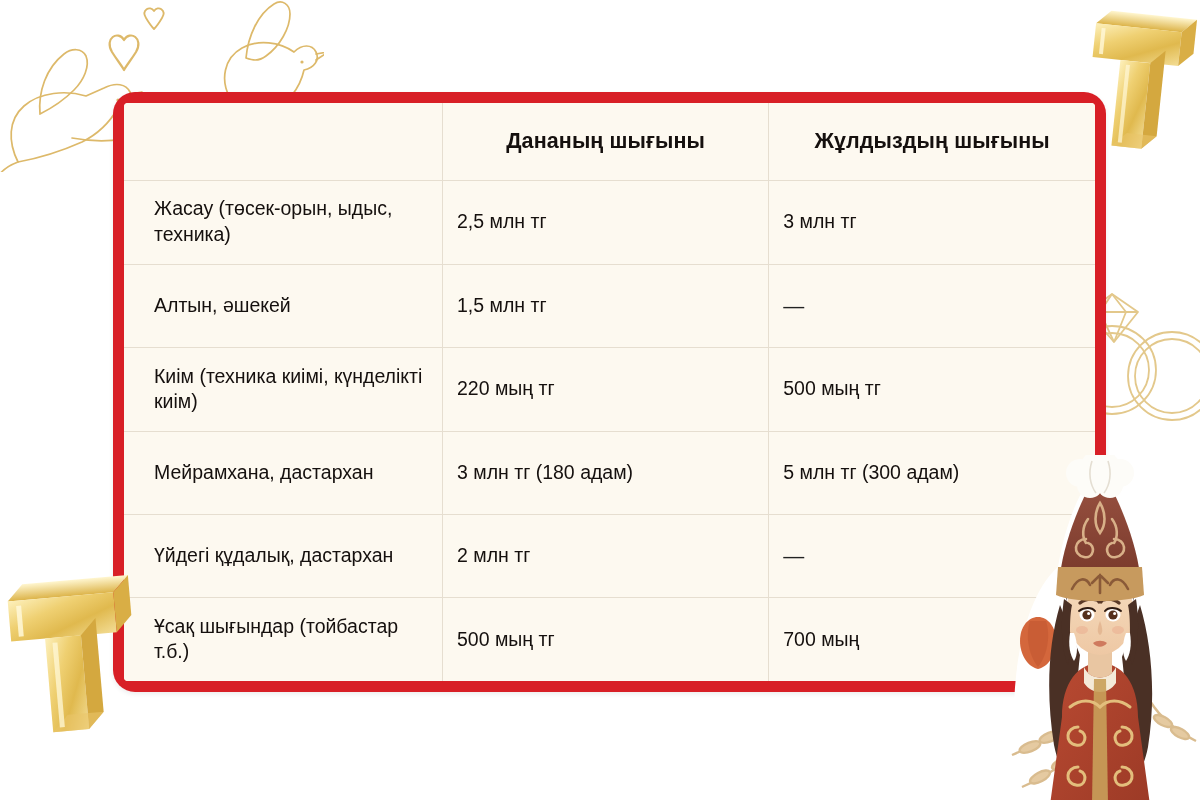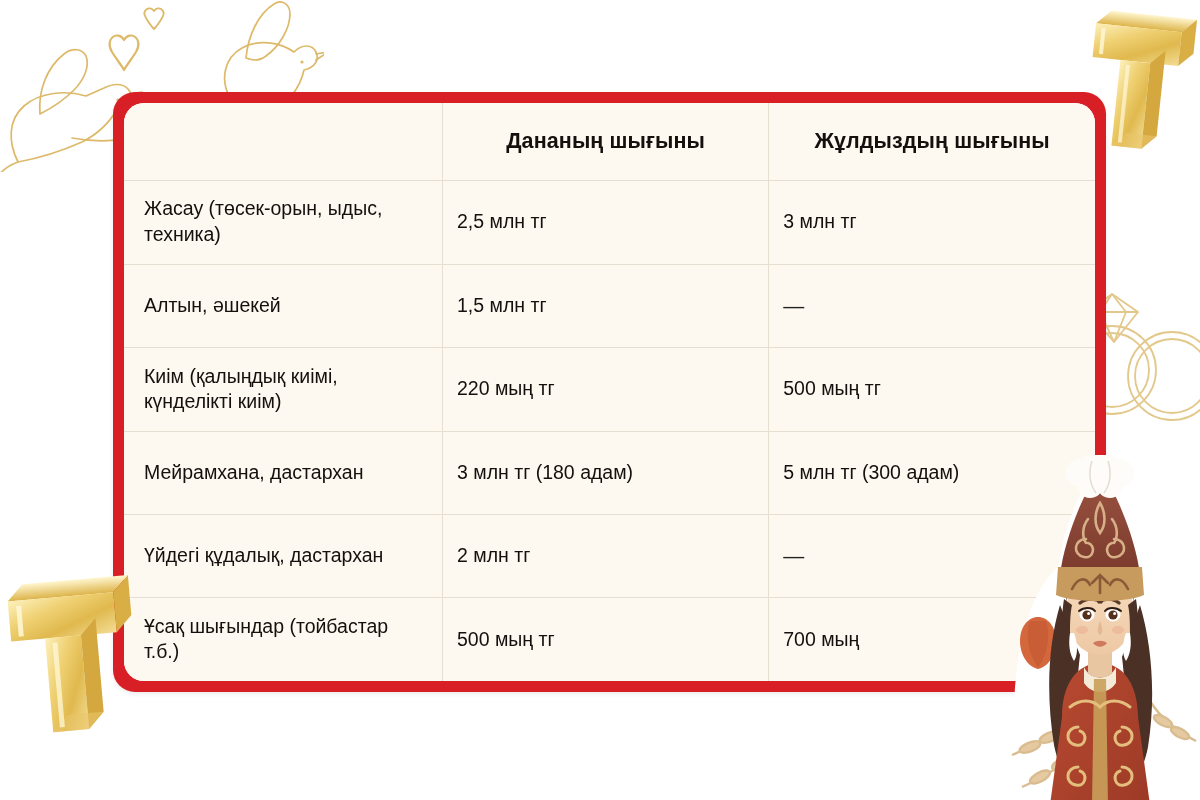--- a/index.html
+++ b/index.html
@@ -73,21 +73,21 @@
     border-radius: 22px;
     padding: 11px;
     z-index: 3;
     box-shadow: 0 2px 5px rgba(0,0,0,0.08);
   }
 
   .table-inner {
     width: 100%;
     height: 100%;
     background: #fdf9f0;
-    border-radius: 20px;
+    border-radius: 4px;
     overflow: hidden;
   }
 
   table.cost-table {
     width: 100%;
     height: 100%;
     border-collapse: collapse;
     table-layout: fixed;
   }
 
@@ -128,21 +128,21 @@
   tbody td {
     height: 63.5px;
     font-size: 19.5px;
     color: #15100e;
     padding: 6px 14px;
     line-height: 1.32;
   }
 
   td.cell-label {
     text-align: left;
-    padding-left: 20px;
+    padding-left: 30px;
   }
 
   td.cell-value {
   }
 
   td.dash {
     font-size: 21px;
     color: #222;
   }
 </style>
@@ -383,21 +383,21 @@
           <td class="cell-label">Жасау (төсек-орын, ыдыс, техника)</td>
           <td class="cell-value">2,5 млн тг</td>
           <td class="cell-value">3 млн тг</td>
         </tr>
         <tr>
           <td class="cell-label">Алтын, әшекей</td>
           <td class="cell-value">1,5 млн тг</td>
           <td class="cell-value dash">—</td>
         </tr>
         <tr>
-          <td class="cell-label">Киім (қалыңдық киімі, күнделікті киім)</td>
+          <td class="cell-label">Киім (техника киімі, күнделікті киім)</td>
           <td class="cell-value">220 мың тг</td>
           <td class="cell-value">500 мың тг</td>
         </tr>
         <tr>
           <td class="cell-label">Мейрамхана, дастархан</td>
           <td class="cell-value">3 млн тг (180 адам)</td>
           <td class="cell-value">5 млн тг (300 адам)</td>
         </tr>
         <tr>
           <td class="cell-label">Үйдегі құдалық, дастархан</td>

